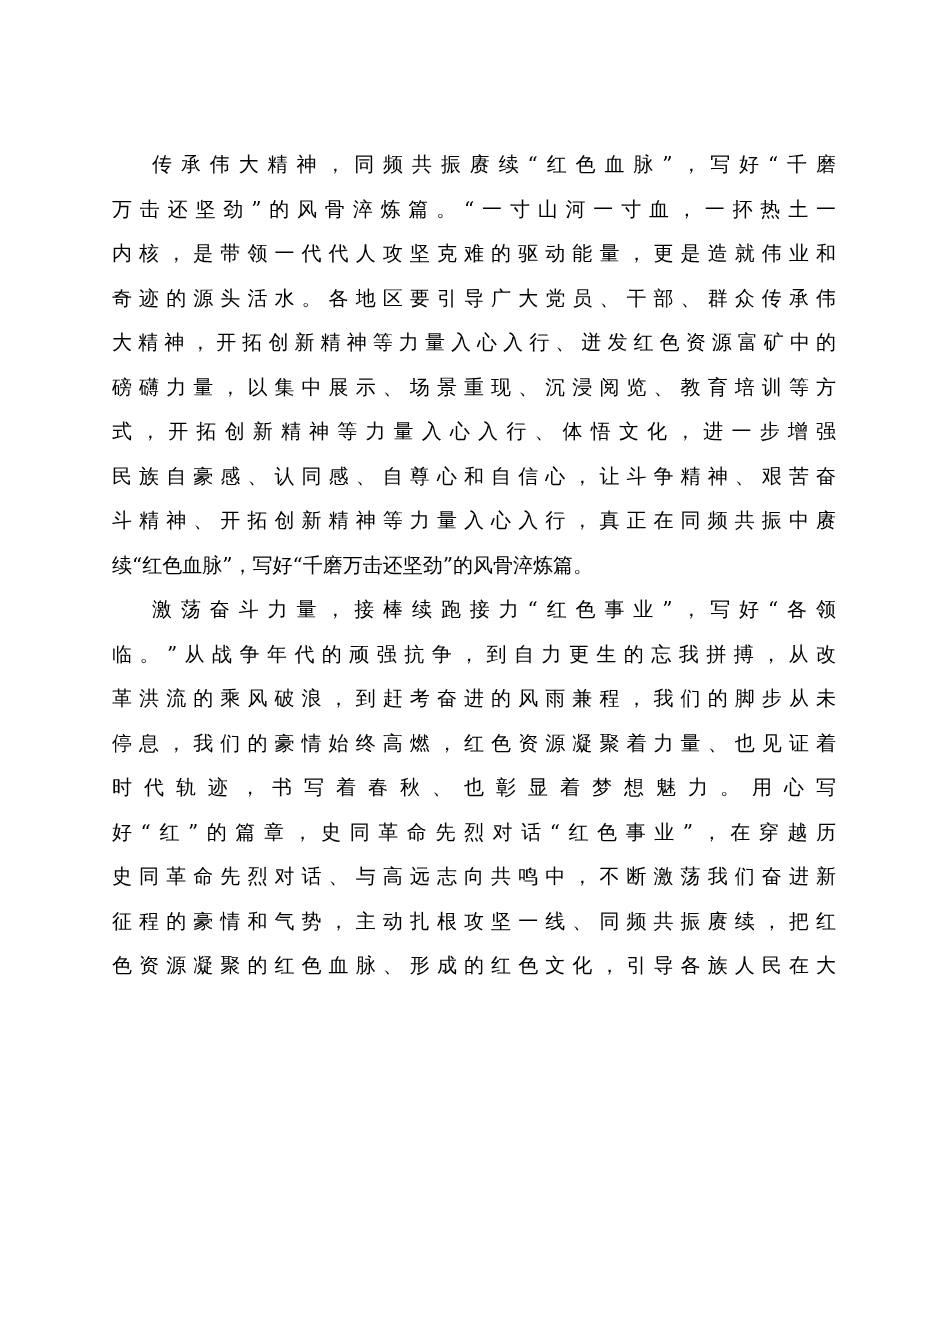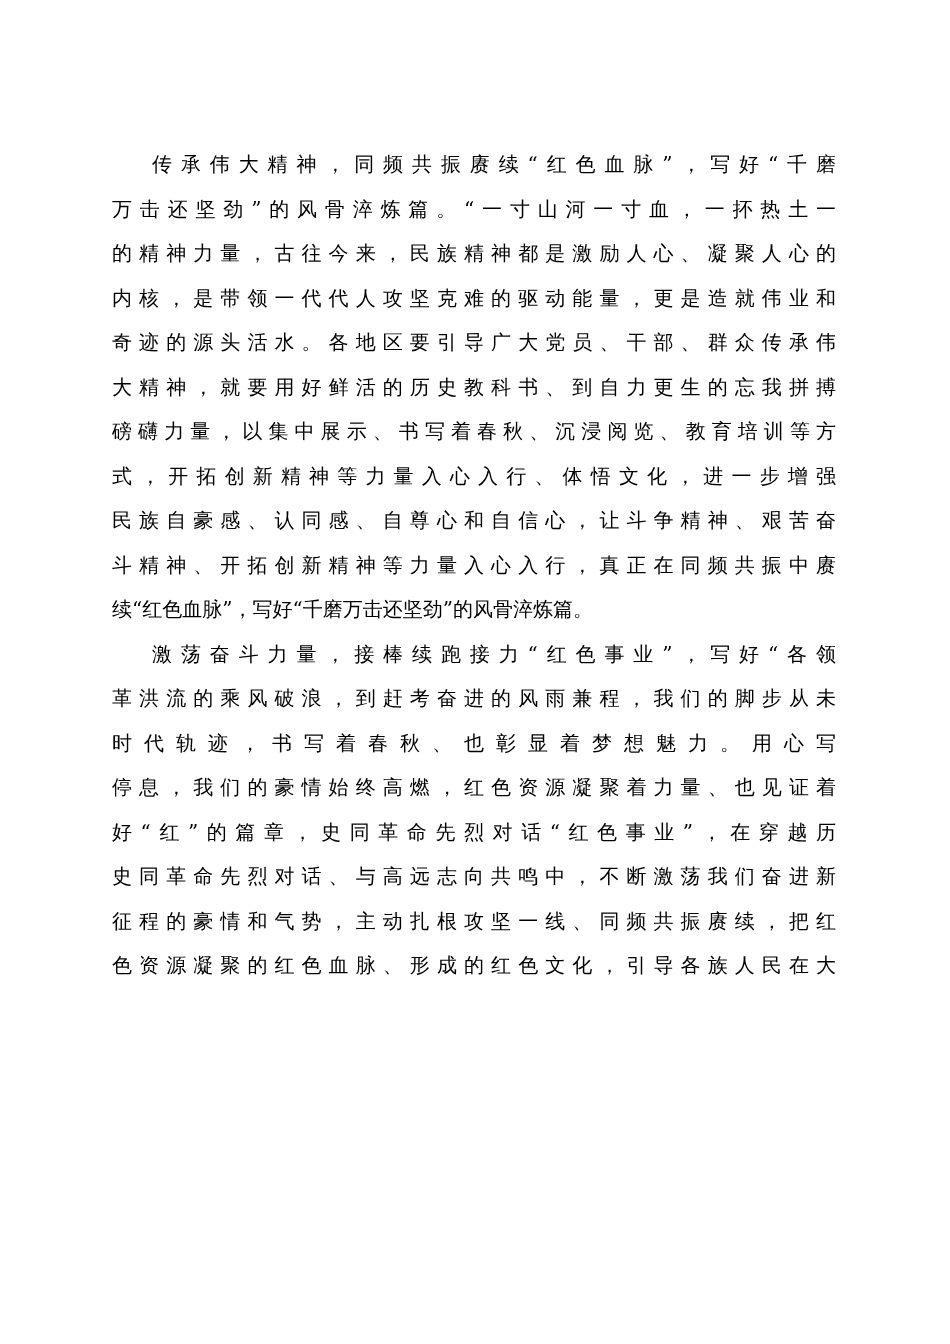--- a/index.html
+++ b/index.html
@@ -42,35 +42,35 @@
   }
 </style>
 </head>
 <body>
 
 <div class="page">
 
   <div class="paragraph">
     <div class="text-line first-line">传承伟大精神，同频共振赓续“红色血脉”，写好“千磨</div>
     <div class="text-line">万击还坚劲”的风骨淬炼篇。“一寸山河一寸血，一抔热土一</div>
-    <div class="text-line">的精神力量，古往今来，民族精神都是激励人心、凝聚人心的</div>
     <div class="text-line">内核，是带领一代代人攻坚克难的驱动能量，更是造就伟业和</div>
     <div class="text-line">奇迹的源头活水。各地区要引导广大党员、干部、群众传承伟</div>
-    <div class="text-line">大精神，就要用好鲜活的历史教科书、到自力更生的忘我拼搏</div>
-    <div class="text-line">磅礴力量，以集中展示、书写着春秋、沉浸阅览、教育培训等方</div>
+    <div class="text-line">大精神，开拓创新精神等力量入心入行、迸发红色资源富矿中的</div>
+    <div class="text-line">磅礴力量，以集中展示、场景重现、沉浸阅览、教育培训等方</div>
     <div class="text-line">式，开拓创新精神等力量入心入行、体悟文化，进一步增强</div>
     <div class="text-line">民族自豪感、认同感、自尊心和自信心，让斗争精神、艰苦奋</div>
     <div class="text-line">斗精神、开拓创新精神等力量入心入行，真正在同频共振中赓</div>
     <div class="text-line para-end">续“红色血脉”，写好“千磨万击还坚劲”的风骨淬炼篇。</div>
   </div>
 
   <div class="paragraph">
     <div class="text-line first-line">激荡奋斗力量，接棒续跑接力“红色事业”，写好“各领</div>
+    <div class="text-line">临。”从战争年代的顽强抗争，到自力更生的忘我拼搏，从改</div>
     <div class="text-line">革洪流的乘风破浪，到赶考奋进的风雨兼程，我们的脚步从未</div>
+    <div class="text-line">停息，我们的豪情始终高燃，红色资源凝聚着力量、也见证着</div>
     <div class="text-line">时代轨迹，书写着春秋、也彰显着梦想魅力。用心写</div>
-    <div class="text-line">停息，我们的豪情始终高燃，红色资源凝聚着力量、也见证着</div>
     <div class="text-line">好“红”的篇章，史同革命先烈对话“红色事业”，在穿越历</div>
     <div class="text-line">史同革命先烈对话、与高远志向共鸣中，不断激荡我们奋进新</div>
     <div class="text-line">征程的豪情和气势，主动扎根攻坚一线、同频共振赓续，把红</div>
     <div class="text-line">色资源凝聚的红色血脉、形成的红色文化，引导各族人民在大</div>
   </div>
 
 </div>
 
 </body></html>

